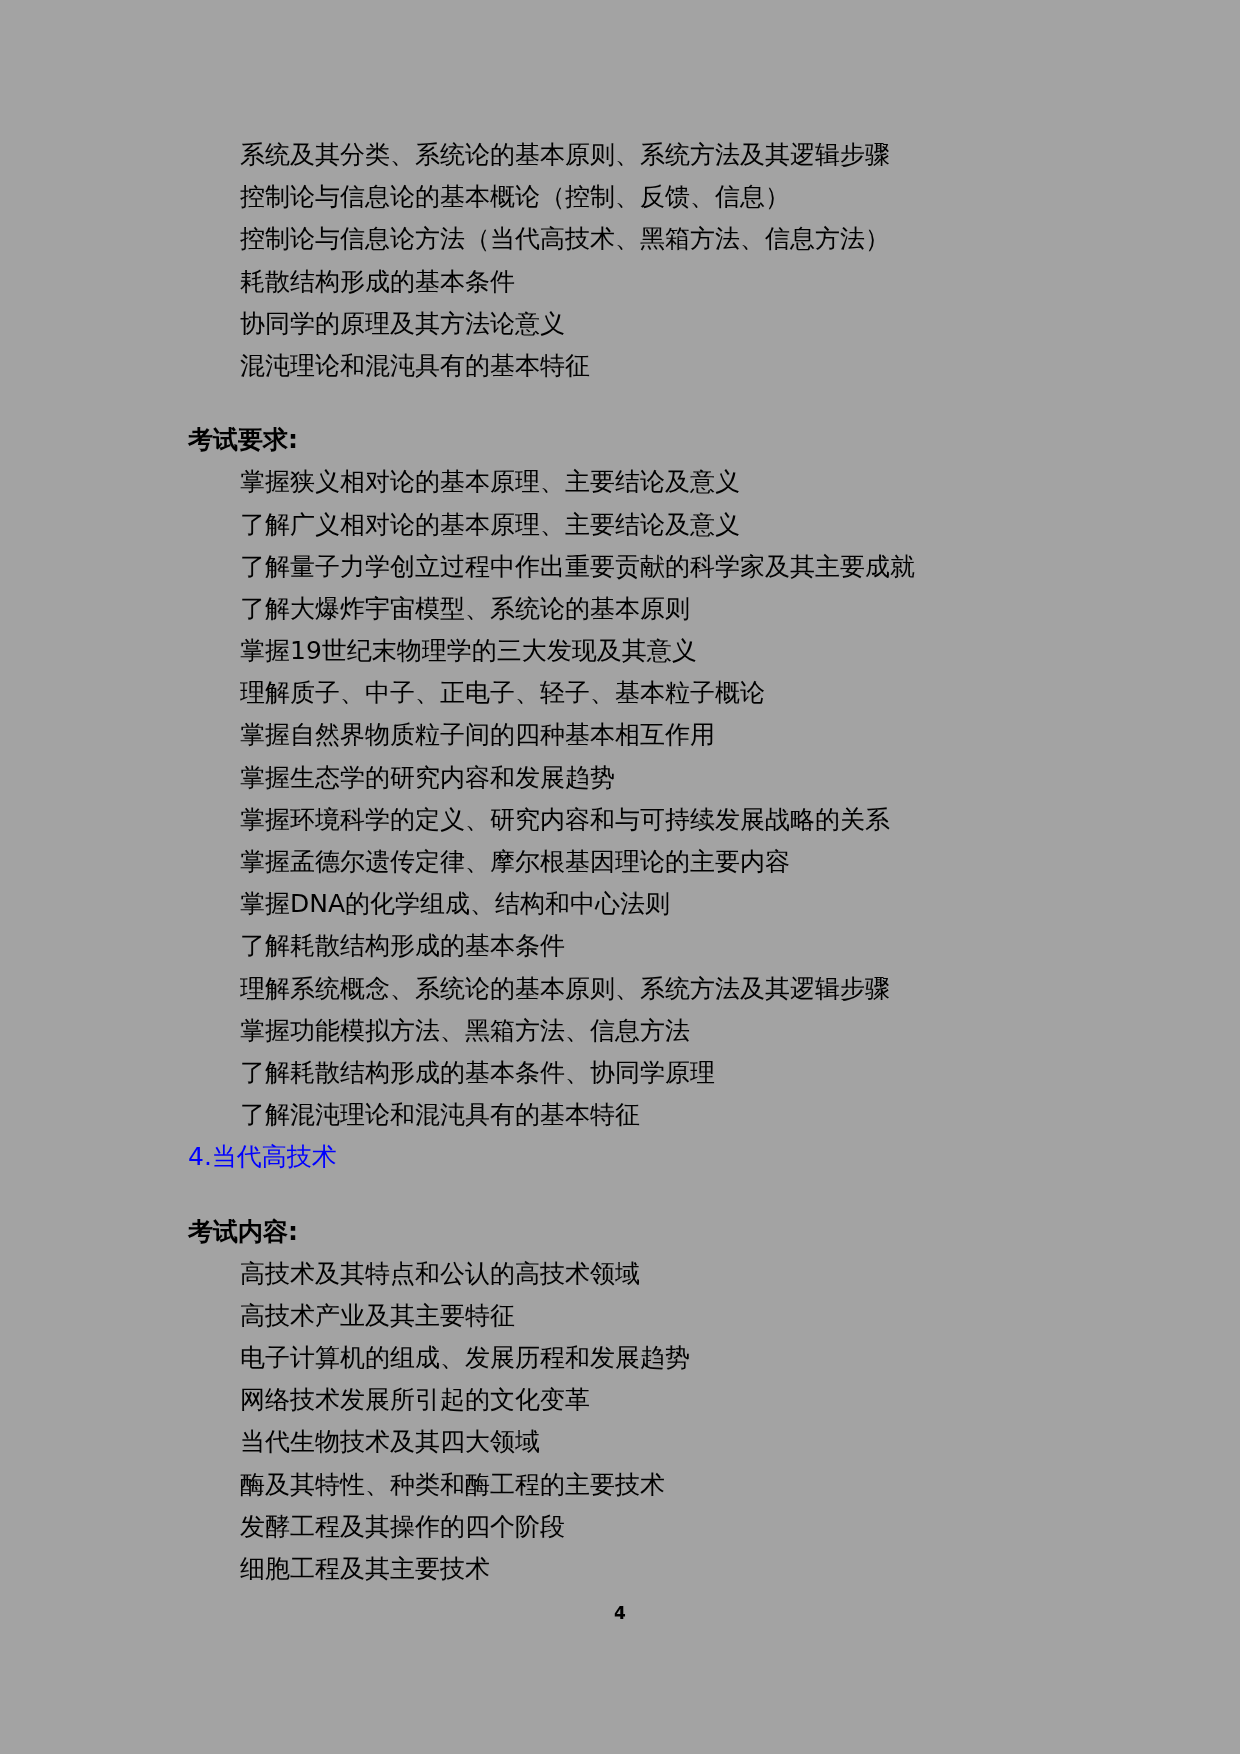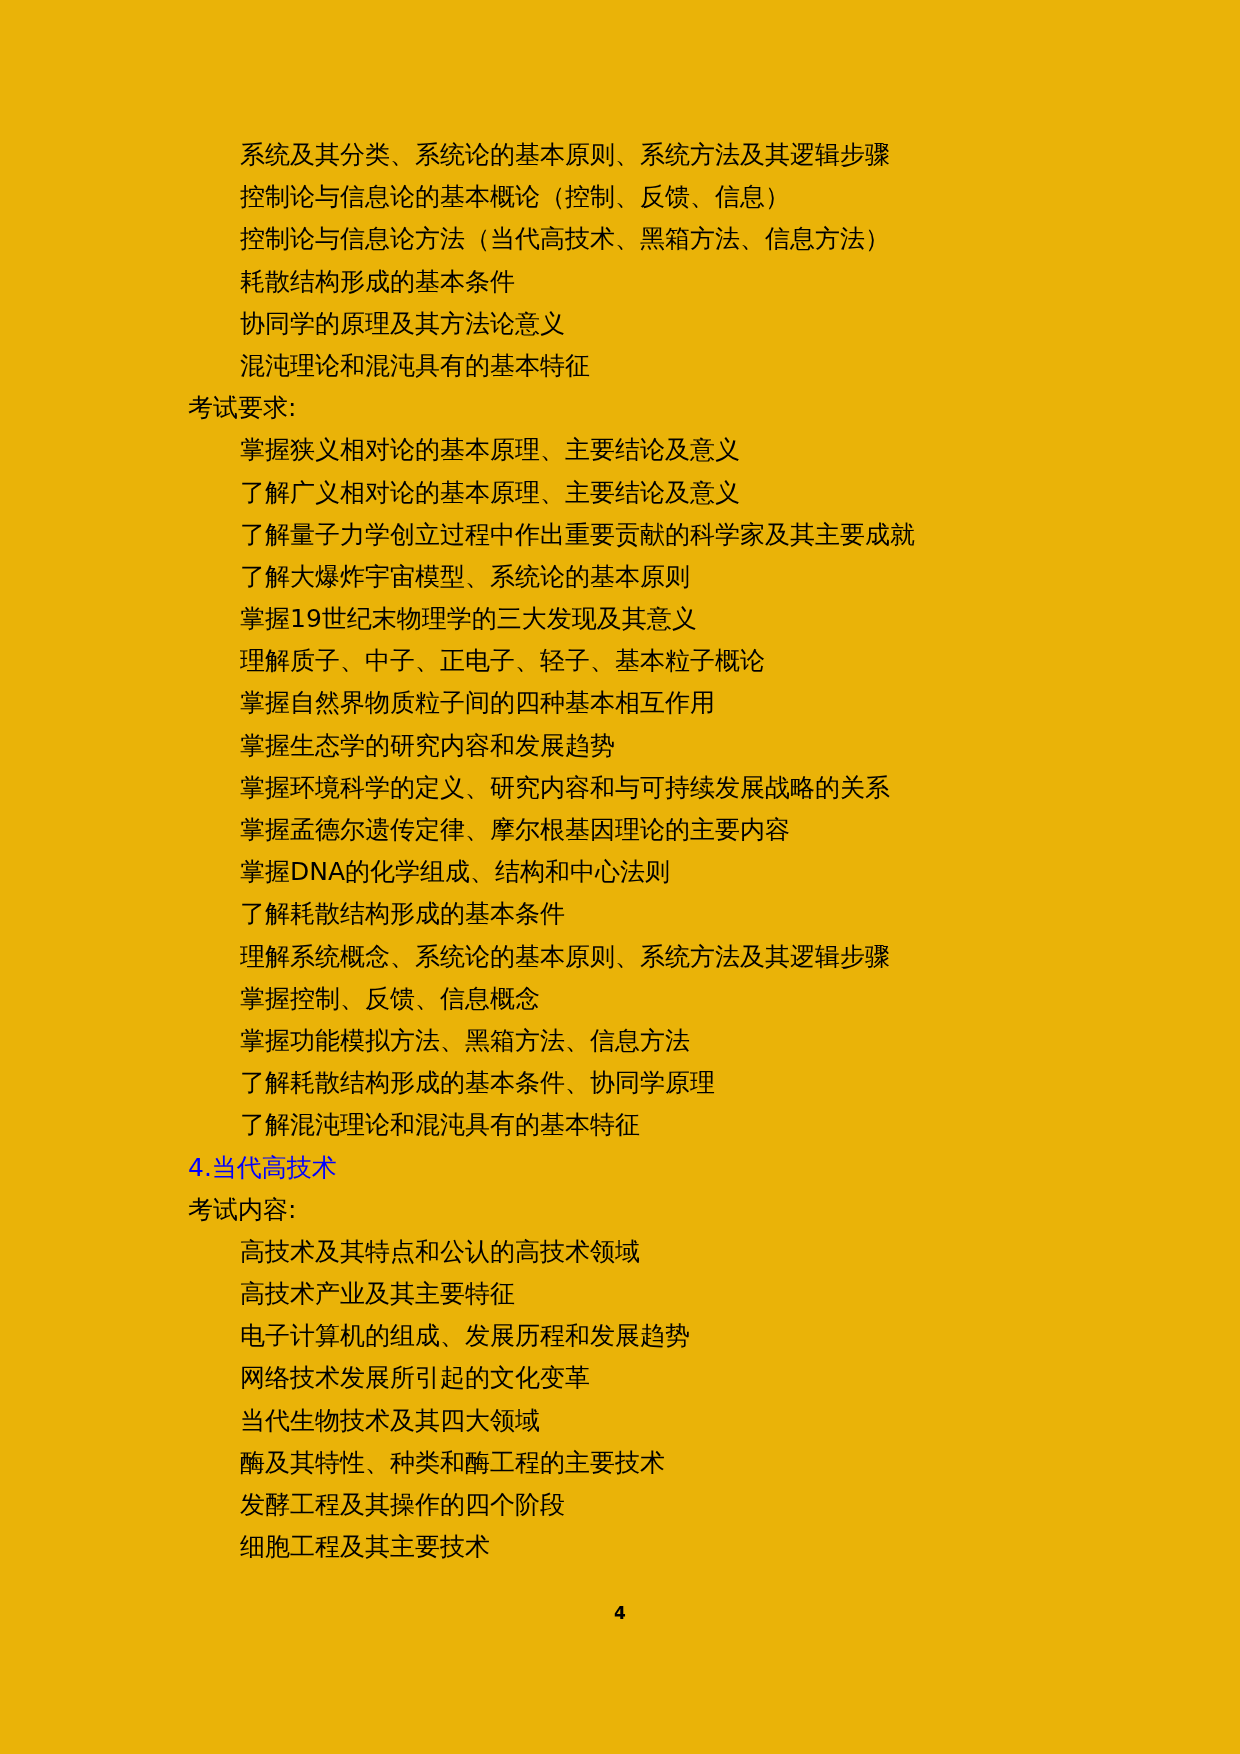--- a/index.html
+++ b/index.html
@@ -4,42 +4,43 @@
 <style>
   html, body {
     margin: 0;
     padding: 0;
     background: #ffffff;
   }
   .page {
     position: relative;
     width: 1240px;
     height: 1754px;
-    background: #eab308;
+    background: #a3a3a3;
     font-family: "DejaVu Sans", sans-serif;
     color: #000000;
     overflow: hidden;
   }
   .content {
     position: absolute;
     top: 134px;
     left: 188px;
   }
   .line {
     height: 42.2px;
     line-height: 42.2px;
     font-size: 25px;
     white-space: nowrap;
     color: #000000;
   }
   .item {
     padding-left: 52px;
   }
   .subheading {
-    font-weight: normal;
+    font-weight: bold;
+    margin-top: 32px;
   }
   .heading {
     font-weight: normal;
     color: #0000ff;
   }
   .page-num {
     position: absolute;
     top: 1603px;
     left: 0;
     width: 100%;
@@ -67,21 +68,20 @@
     <div class="line item">了解大爆炸宇宙模型、系统论的基本原则</div>
     <div class="line item">掌握19世纪末物理学的三大发现及其意义</div>
     <div class="line item">理解质子、中子、正电子、轻子、基本粒子概论</div>
     <div class="line item">掌握自然界物质粒子间的四种基本相互作用</div>
     <div class="line item">掌握生态学的研究内容和发展趋势</div>
     <div class="line item">掌握环境科学的定义、研究内容和与可持续发展战略的关系</div>
     <div class="line item">掌握孟德尔遗传定律、摩尔根基因理论的主要内容</div>
     <div class="line item">掌握DNA的化学组成、结构和中心法则</div>
     <div class="line item">了解耗散结构形成的基本条件</div>
     <div class="line item">理解系统概念、系统论的基本原则、系统方法及其逻辑步骤</div>
-    <div class="line item">掌握控制、反馈、信息概念</div>
     <div class="line item">掌握功能模拟方法、黑箱方法、信息方法</div>
     <div class="line item">了解耗散结构形成的基本条件、协同学原理</div>
     <div class="line item">了解混沌理论和混沌具有的基本特征</div>
     <div class="line heading">4.当代高技术</div>
     <div class="line subheading">考试内容:</div>
     <div class="line item">高技术及其特点和公认的高技术领域</div>
     <div class="line item">高技术产业及其主要特征</div>
     <div class="line item">电子计算机的组成、发展历程和发展趋势</div>
     <div class="line item">网络技术发展所引起的文化变革</div>
     <div class="line item">当代生物技术及其四大领域</div>

